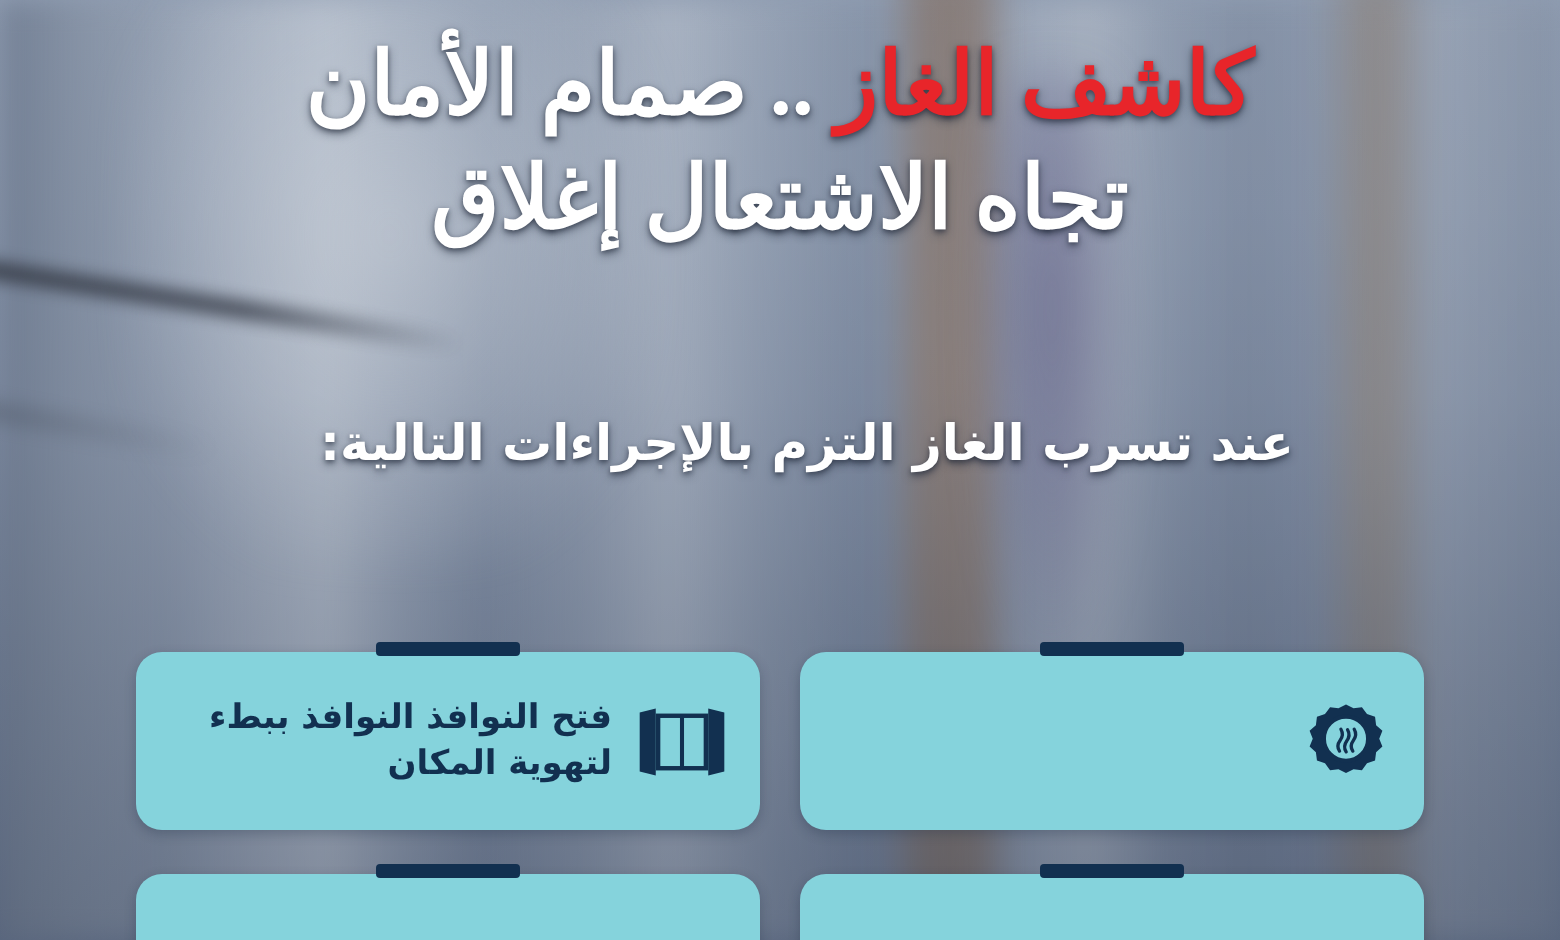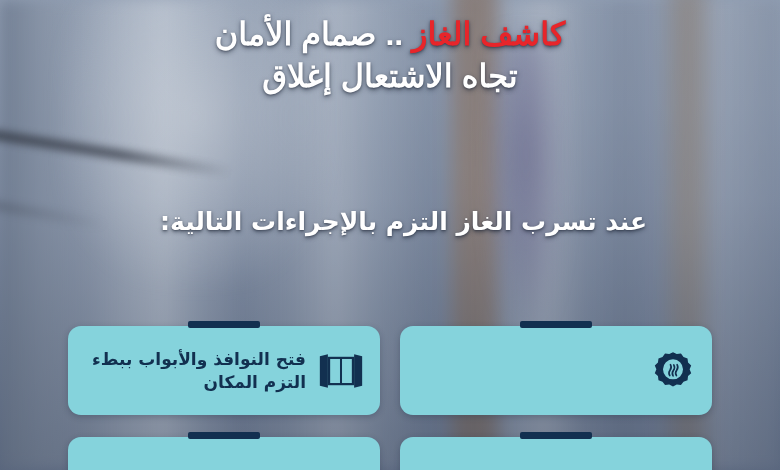--- a/index.html
+++ b/index.html
@@ -131,23 +131,23 @@
   }
 
   
   .content { position:relative; z-index:5; width:100%; height:100%; }
 
   .headline {
     position:absolute;
     top:14px; right:0; left:0;
     padding:0 24px;
     text-align:center;
-    font-family:Liberation Sans, sans-serif;
+    font-family:Liberation Serif, serif;
     font-weight:bold;
-    font-size:32px;
+    font-size:44px;
     line-height:1.30;
     color:#ffffff;
     letter-spacing:0px;
     text-shadow:
       0 2px 5px rgba(30,38,54,.55),
       0 1px 2px rgba(30,38,54,.45);
   }
   .headline .accent { color:#e8252a; }
 
   .subtitle {
@@ -267,21 +267,21 @@
       <div class="card">
         <span class="card-icon">
           <svg width="44" height="36" viewBox="0 0 52 42" aria-hidden="true">
             <path fill="currentColor" d="M1 3.5l9.5-2.3v39.6L1 38.5z"></path>
             <path fill="currentColor" d="M51 3.5l-9.5-2.3v39.6l9.5-2.3z"></path>
             <rect x="10.5" y="4.2" width="31" height="33.6" fill="currentColor"></rect>
             <rect x="13.2" y="6.8" width="11.6" height="28.4" fill="#85d3dc"></rect>
             <rect x="27.2" y="6.8" width="11.6" height="28.4" fill="#85d3dc"></rect>
           </svg>
         </span>
-        <span class="card-text">فتح النوافذ والأبواب ببطء التزم المكان</span>
+        <span class="card-text">فتح النوافذ النوافذ ببطء لتهوية المكان</span>
       </div>
 
       <div class="card partial">
         <span class="card-icon"></span>
         <span class="card-text"></span>
       </div>
 
       <div class="card partial">
         <span class="card-icon"></span>
         <span class="card-text"></span>

